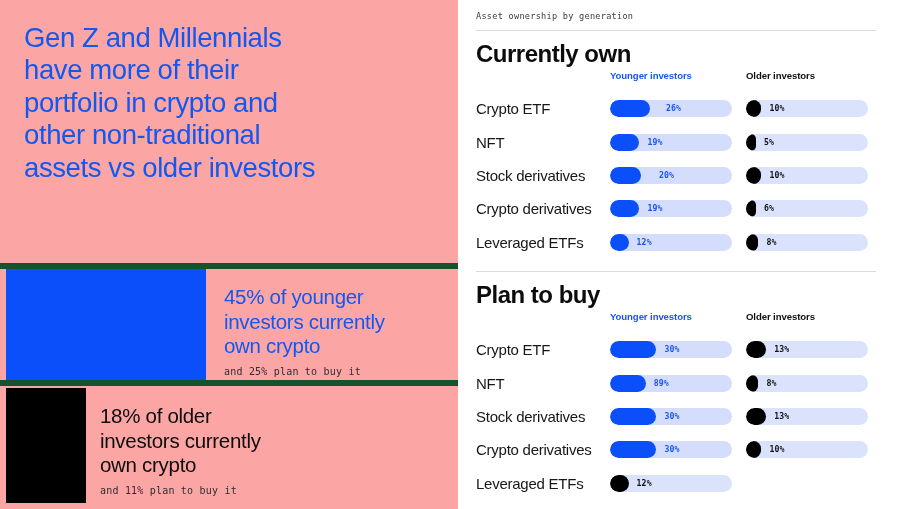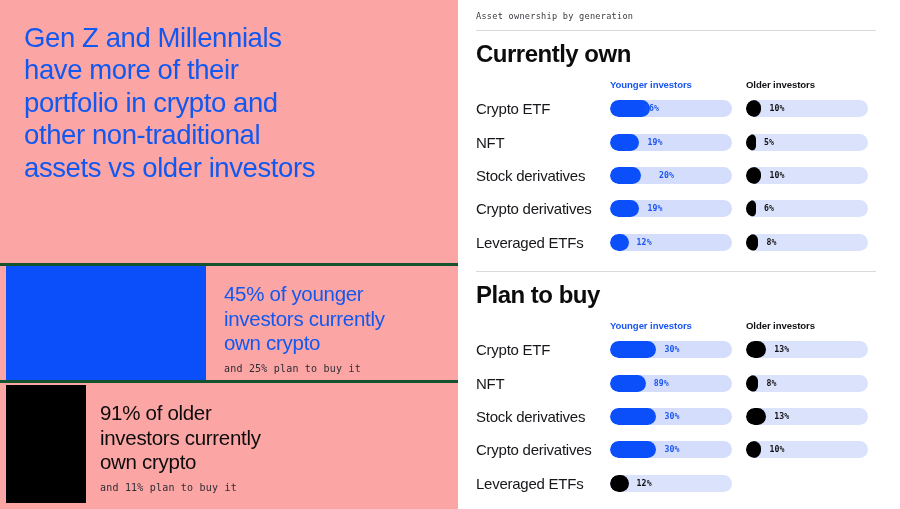--- a/index.html
+++ b/index.html
@@ -45,21 +45,21 @@
     letter-spacing: -0.4px;
     white-space: pre-line;
   }
 
   .stat-block {
     position: absolute;
     left: 0;
     width: 458px;
     display: flex;
     align-items: stretch;
-    border-top: 3px solid #14532d;
+    border-top: 6px solid #14532d;
   }
 
   .stat-younger {
     top: 263px;
     height: 117px;
   }
   .stat-older {
     top: 380px;
     height: 129px;
   }
@@ -135,21 +135,20 @@
     font-size: 24px;
     font-weight: 700;
     letter-spacing: -0.5px;
     color: #0c0c0c;
     margin-top: 9px;
     margin-bottom: 2px;
   }
 
   .legend-row {
     display: flex;
-    align-items: flex-end;
     height: 20px;
     margin-bottom: 2px;
   }
   .legend-spacer { flex: 0 0 134px; }
   .legend-label {
     font-size: 9.6px;
     font-weight: 700;
     letter-spacing: -0.1px;
   }
   .legend-label.younger { flex: 0 0 136px; color: #1a56f0; }
@@ -225,21 +224,21 @@
         <div class="stat-headline blue">45% of younger
 investors currently
 own crypto</div>
         <div class="stat-sub">and 25% plan to buy it</div>
       </div>
     </div>
 
     <div class="stat-block stat-older">
       <div class="swatch swatch-black"></div>
       <div class="stat-text older">
-        <div class="stat-headline black">91% of older
+        <div class="stat-headline black">18% of older
 investors currently
 own crypto</div>
         <div class="stat-sub">and 11% plan to buy it</div>
       </div>
     </div>
 
   </div>
 
   <div class="right-panel">
 
@@ -252,21 +251,21 @@
           <div class="legend-row">
             <div class="legend-spacer"></div>
             <div class="legend-label younger">Younger investors</div>
             <div class="legend-label older">Older investors</div>
           </div>
           <div class="chart-row">
             <div class="row-label">Crypto ETF</div>
             <div class="bar-cell">
               <div class="track">
                 <div class="fill younger" style="width: 40.2844px;"></div>
-                <div class="bar-value younger" style="left: 34px;">26%</div>
+                <div class="bar-value younger" style="left: 56px;">26%</div>
               </div>
             </div>
             <div class="bar-cell older">
               <div class="track older">
                 <div class="fill older" style="width: 15.494px;"></div>
                 <div class="bar-value older" style="left: 23.494px;">10%</div>
               </div>
             </div>
           </div>
           <div class="chart-row">

